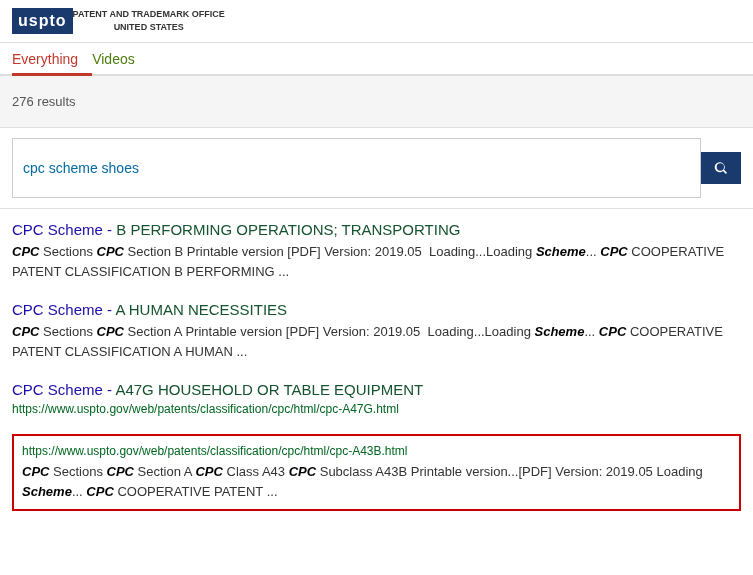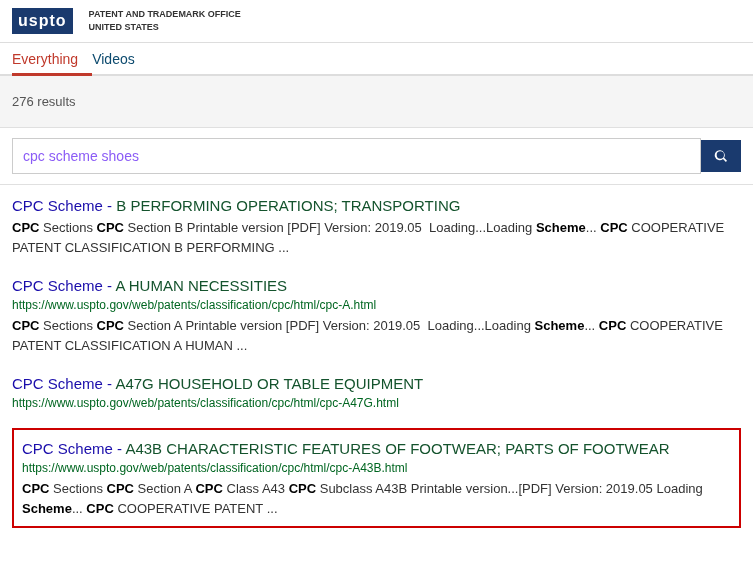--- a/index.html
+++ b/index.html
@@ -9,21 +9,22 @@
     .header {
       display: flex;
       align-items: center;
       padding: 8px 12px;
       border-bottom: 1px solid #ddd;
       background: #fff;
     }
     .logo-box {
       display: flex;
       align-items: center;
-      gap: 16px;
+      gap: 0;
+      text-align: center;
     }
     .logo-uspto {
       background: #1a3a6e;
       color: #fff;
       font-weight: bold;
       font-size: 16px;
       padding: 4px 6px;
       letter-spacing: 1px;
     }
     .logo-text {
@@ -39,21 +40,21 @@
       display: flex;
       align-items: flex-start;
       padding: 0 12px;
       border-bottom: 2px solid #ddd;
       background: #fff;
     }
     .tab {
       padding: 8px 14px 6px 0;
       font-size: 14px;
       cursor: pointer;
-      color: #0c4a6e;
+      color: #4d7c0f;
       border-bottom: 3px solid transparent;
       margin-bottom: -2px;
     }
     .tab.active {
       color: #c0392b;
       border-bottom: 3px solid #c0392b;
       font-weight: normal;
     }
 
     
@@ -69,24 +70,24 @@
     .search-bar {
       display: flex;
       align-items: center;
       padding: 10px 12px;
       background: #fff;
       border-bottom: 1px solid #e0e0e0;
     }
     .search-input {
       flex: 1;
       border: 1px solid #ccc;
-      padding: 9px 10px;
+      padding: 21px 10px;
       font-size: 14px;
       outline: none;
-      color: #8b5cf6;
+      color: #0369a1;
     }
     .search-button {
       background: #1a3a6e;
       border: none;
       padding: 8px 12px;
       cursor: pointer;
       color: #fff;
       font-size: 14px;
       display: flex;
       align-items: center;
@@ -130,20 +131,21 @@
       margin-bottom: 4px;
     }
     .result-snippet {
       font-size: 13px;
       color: #333;
       line-height: 1.5;
     }
     .result-snippet b {
       font-weight: bold;
       color: #000;
+      font-style: italic;
     }
   </style>
 </head>
 <body>
 
 <div class="header">
   <div class="logo-box">
     <span class="logo-uspto">uspto</span>
     <div class="logo-text">
       <div>PATENT AND TRADEMARK OFFICE</div>
@@ -176,36 +178,32 @@
     </div>
     <div class="result-snippet">
       <b>CPC</b> Sections <b>CPC</b> Section B Printable version [PDF] Version: 2019.05&nbsp; Loading...Loading <b>Scheme</b>... <b>CPC</b> COOPERATIVE PATENT CLASSIFICATION B PERFORMING ...
     </div>
   </div>
 
   <div class="result-item">
     <div class="result-title">
       <span class="brand">CPC Scheme</span><span> - </span><span class="subtitle">A HUMAN NECESSITIES</span>
     </div>
-    <div class="result-url">https://www.uspto.gov/web/patents/classification/cpc/html/cpc-A.html</div>
     <div class="result-snippet">
       <b>CPC</b> Sections <b>CPC</b> Section A Printable version [PDF] Version: 2019.05&nbsp; Loading...Loading <b>Scheme</b>... <b>CPC</b> COOPERATIVE PATENT CLASSIFICATION A HUMAN ...
     </div>
   </div>
 
   <div class="result-item">
     <div class="result-title">
       <span class="brand">CPC Scheme</span><span> - </span><span class="subtitle">A47G HOUSEHOLD OR TABLE EQUIPMENT</span>
     </div>
     <div class="result-url">https://www.uspto.gov/web/patents/classification/cpc/html/cpc-A47G.html</div>
   </div>
 
   <div class="result-item highlighted">
-    <div class="result-title">
-      <span class="brand">CPC Scheme</span><span> - </span><span class="subtitle">A43B CHARACTERISTIC FEATURES OF FOOTWEAR; PARTS OF FOOTWEAR</span>
-    </div>
     <div class="result-url">https://www.uspto.gov/web/patents/classification/cpc/html/cpc-A43B.html</div>
     <div class="result-snippet">
       <b>CPC</b> Sections <b>CPC</b> Section A <b>CPC</b> Class A43 <b>CPC</b> Subclass A43B Printable version...[PDF] Version: 2019.05 Loading <b>Scheme</b>... <b>CPC</b> COOPERATIVE PATENT ...
     </div>
   </div>
 
 </div>
 
 </body></html>

